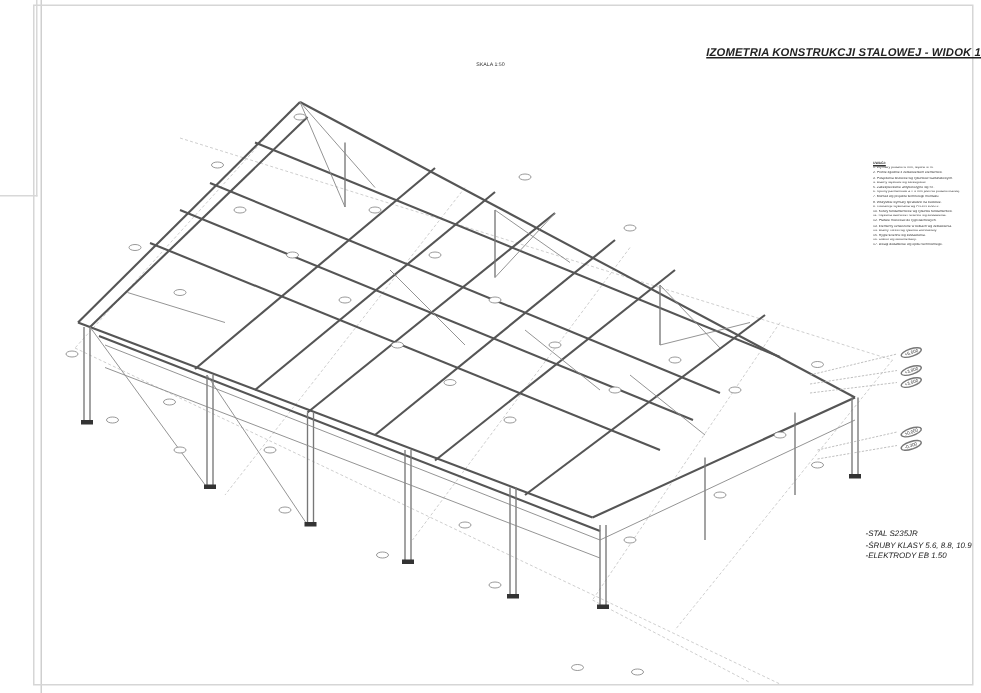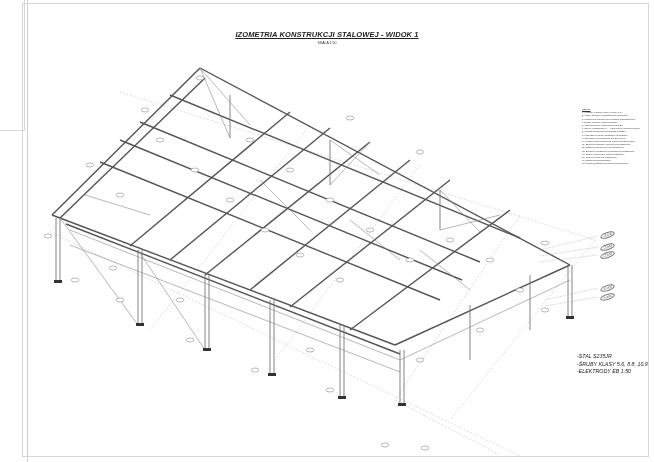--- a/index.html
+++ b/index.html
@@ -1,20 +1,20 @@
 <!DOCTYPE html>
 <html><head>
 <meta charset="utf-8">
 <style>
   html, body { margin:0; padding:0; background:#ffffff; }
   body { width:654px; height:462px; position:relative; overflow:hidden; font-family:"Liberation Sans", sans-serif; }
   .sheet-back { position:absolute; left:0; top:0; width:24px; height:130px; border-right:1px solid #d8d8d8; border-bottom:1px solid #d8d8d8; background:#fff; }
   .sheet-edge { position:absolute; left:27px; top:0; width:1px; height:462px; background:#cfcfcf; }
   .frame { position:absolute; left:22px; top:3px; width:627px; height:454px; border:1px solid #d6d6d6; box-sizing:border-box; background:transparent; }
-  .title { position:absolute; left:0; width:654px; top:30px; text-align:center; font-style:italic; font-weight:bold; font-size:7.5px; color:#222; letter-spacing:0.1px; text-decoration:underline; }
+  .title { position:absolute; left:0; width:654px; top:30px; text-align:right; font-style:italic; font-weight:bold; font-size:7.5px; color:#222; letter-spacing:0.1px; text-decoration:underline; }
   .subtitle { position:absolute; left:0; width:654px; top:41px; text-align:center; font-size:3.5px; color:#333; }
   .notes { position:absolute; left:582px; top:108px; width:64px; font-size:2.3px; line-height:3.2px; color:#333; }
   .notes .h { font-weight:bold; text-decoration:underline; }
   .notes .line { white-space:nowrap; overflow:hidden; }
   .mat { position:absolute; left:577px; top:353px; font-style:italic; font-size:5.3px; line-height:7.5px; color:#222; }
   .level { position:absolute; font-size:3px; color:#444; border:0.6px solid #777; border-radius:50%; padding:0 2px; background:#fff; transform:rotate(-18deg); }
   svg.drawing { position:absolute; left:0; top:0; }
 </style>
 </head>
 <body>

